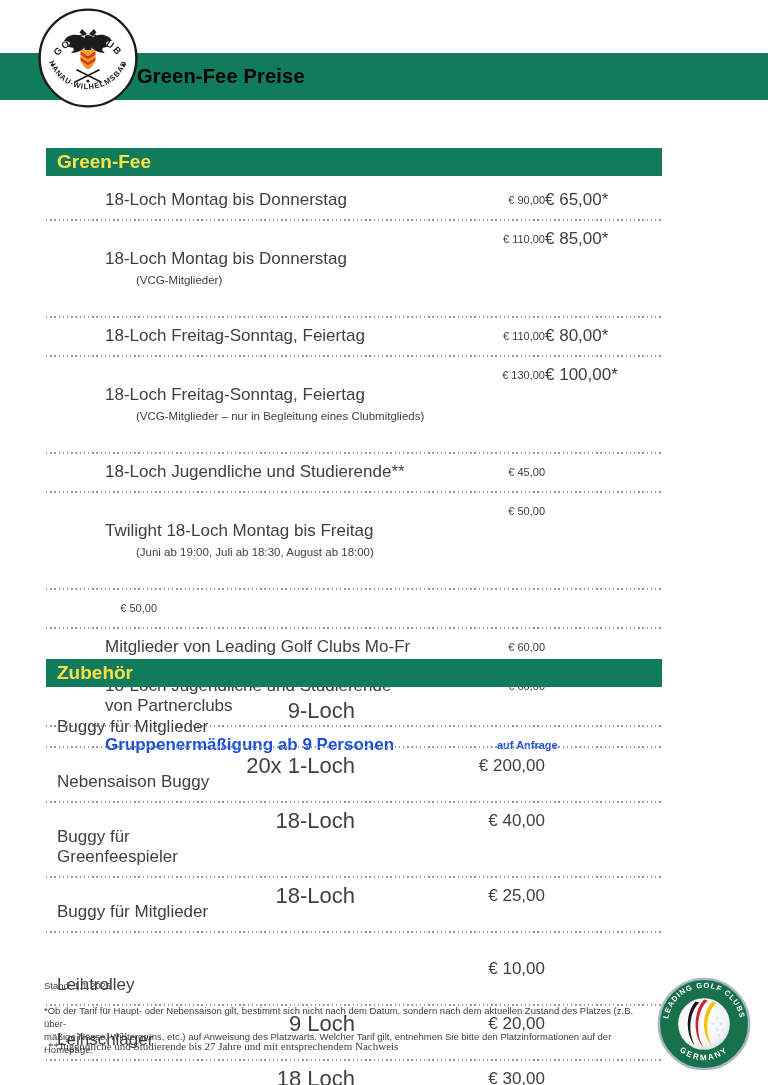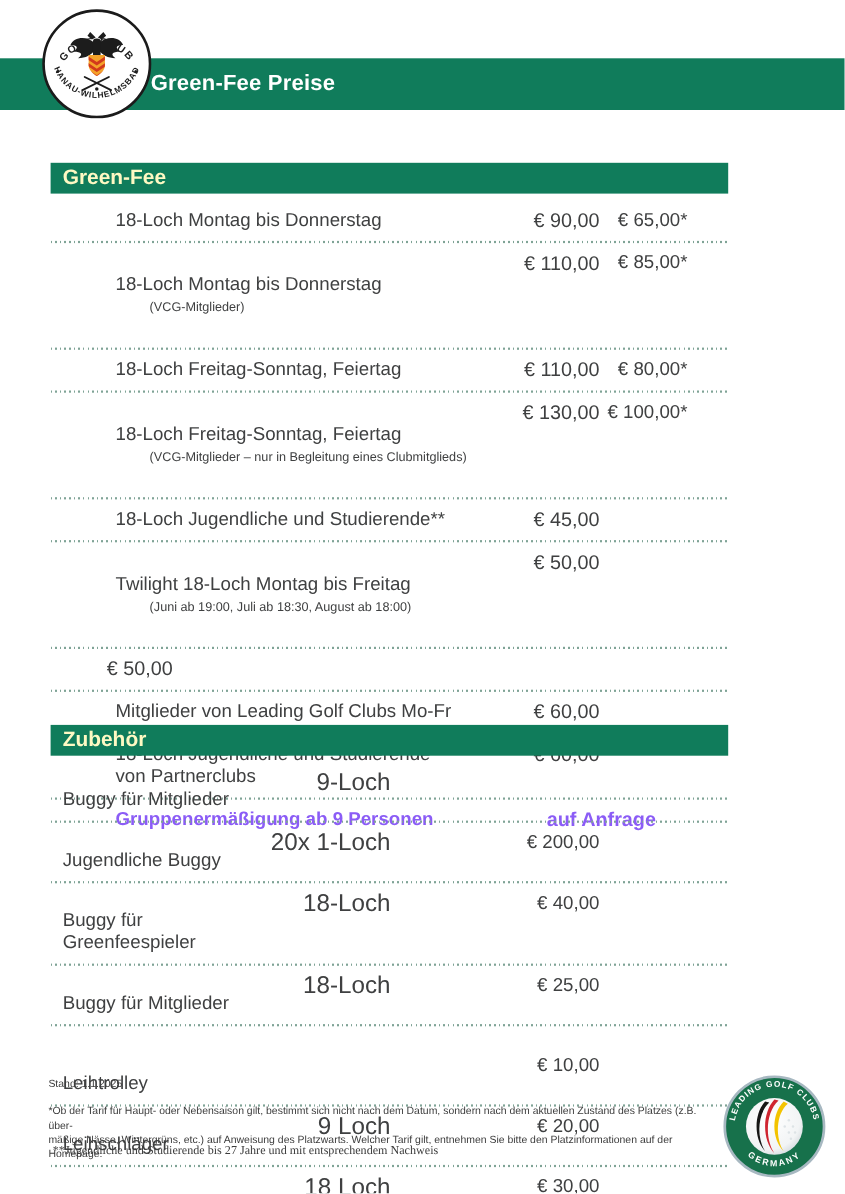--- a/index.html
+++ b/index.html
@@ -4,43 +4,43 @@
 <style>
   html,body { margin:0; padding:0; background:#ffffff; }
   .page {
     position:relative; width:768px; height:1085px; background:#ffffff;
     font-family:"Liberation Sans", sans-serif; color:#3f4041; overflow:hidden;
   }
   
   .header-bar { position:absolute; top:53px; left:0; width:768px; height:47px; background:#107c5b; }
   .header-title {
     position:absolute; left:137px; top:0; height:47px; line-height:47px;
-    color:#ffffff; font-size:20px; font-weight:bold; letter-spacing:.2px;
+    color:#000000; font-size:20px; font-weight:bold; letter-spacing:.2px;
   }
   .club-logo { position:absolute; left:38px; top:8px; width:100px; height:100px; z-index:2; }
 
   
   .section { position:absolute; left:46px; width:616px; }
   #section-greenfee { top:148px; }
   #section-zubehoer { top:659px; }
   .section-bar {
-    height:28px; background:#107c5b; color:#fef9c3; font-weight:bold;
+    height:28px; background:#107c5b; color:#fde047; font-weight:bold;
     font-size:19px; line-height:28px; padding-left:11px; box-sizing:border-box;
   }
   .table { margin-top:6px; }
   .row {
     display:flex; align-items:flex-start;
     padding:8px 37px 9px 11px; box-sizing:border-box;
   }
   .lbl { flex:1; font-size:17px; line-height:20px; white-space:pre-line;margin-left:48px; }
   .sub { font-size:11.5px; line-height:14px; padding-left:31px; margin-top:4px; color:#3f4041; }
-  .p1 { width:100px; text-align:right; font-size:18px; line-height:20px; }
-  .p2 { width:80px;  text-align:right; font-size:17px; line-height:20px; }
+  .p1 { width:100px; text-align:right; font-size:11px; line-height:20px; }
+  .p2 { width:80px;  font-size:17px; line-height:20px; }
   .p1.wide { text-align:right; padding-left:52px; white-space:nowrap; overflow:visible; box-sizing:border-box; }
-  .row.bold .lbl, .row.bold .p1 { font-weight:bold; color:#8b5cf6; }
+  .row.bold .lbl, .row.bold .p1 { font-weight:bold; color:#1d4ed8; }
   .dotline {
     height:2px;
     background-image:repeating-linear-gradient(90deg,#7fa396 0,#7fa396 1.4px,transparent 1.4px,transparent 4.2px);
   }
   .gap-top { margin-top:18px; }
   
   .z-lbl { width:189px; font-size:17px; line-height:20px;margin-top:16px; }
   .z-mid { width:109px; text-align:right; font-size:22px; line-height:20px; }
   .z-price { width:190px; text-align:right; font-size:17px; line-height:20px; }
   .z-fill { flex:1; }
@@ -191,21 +191,21 @@
     <div class="table">
 
       <div class="row">
         <div class="z-lbl">Buggy für Mitglieder</div>
         <div class="z-mid">9-Loch</div>
         <div class="z-fill"></div>
       </div>
       <div class="dotline"></div>
 
       <div class="row">
-        <div class="z-lbl">Jugendliche Buggy</div>
+        <div class="z-lbl">Nebensaison Buggy</div>
         <div class="z-mid">20x 1-Loch</div>
         <div class="z-price">€ 200,00</div>
         <div class="z-fill"></div>
       </div>
       <div class="dotline"></div>
 
       <div class="row">
         <div class="z-lbl">Buggy für Greenfeespieler</div>
         <div class="z-mid">18-Loch</div>
         <div class="z-price">€ 40,00</div>

